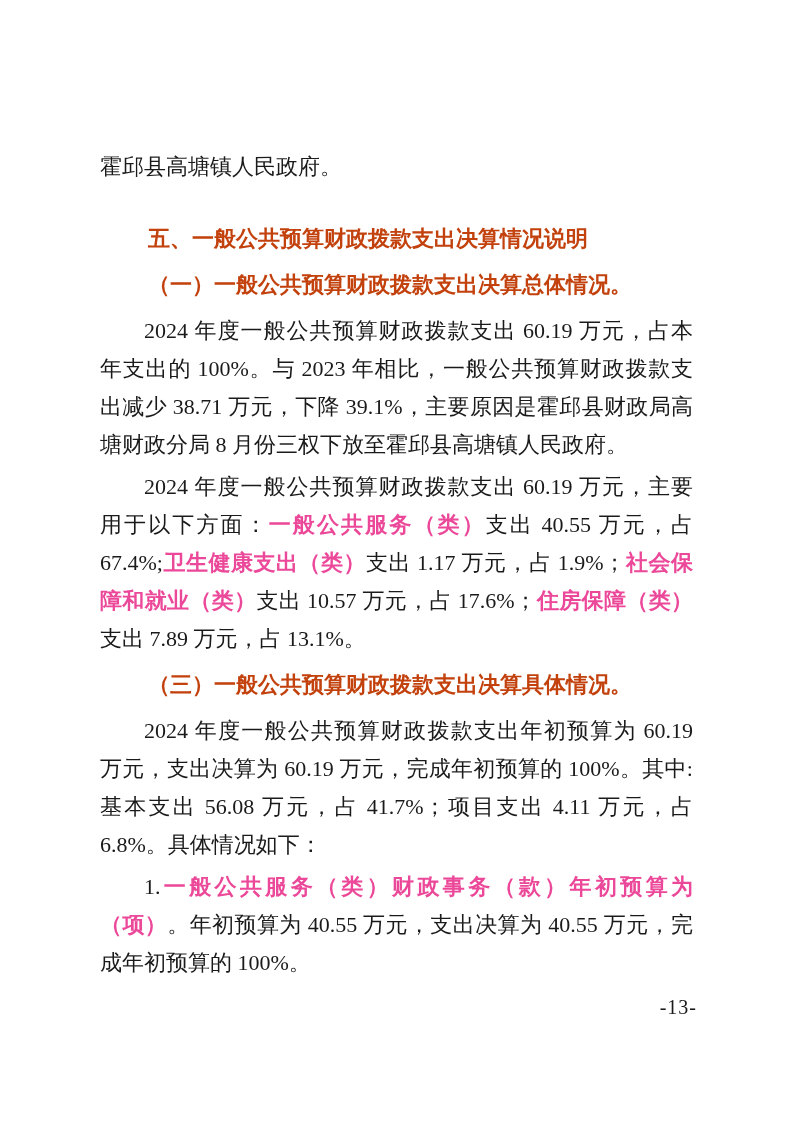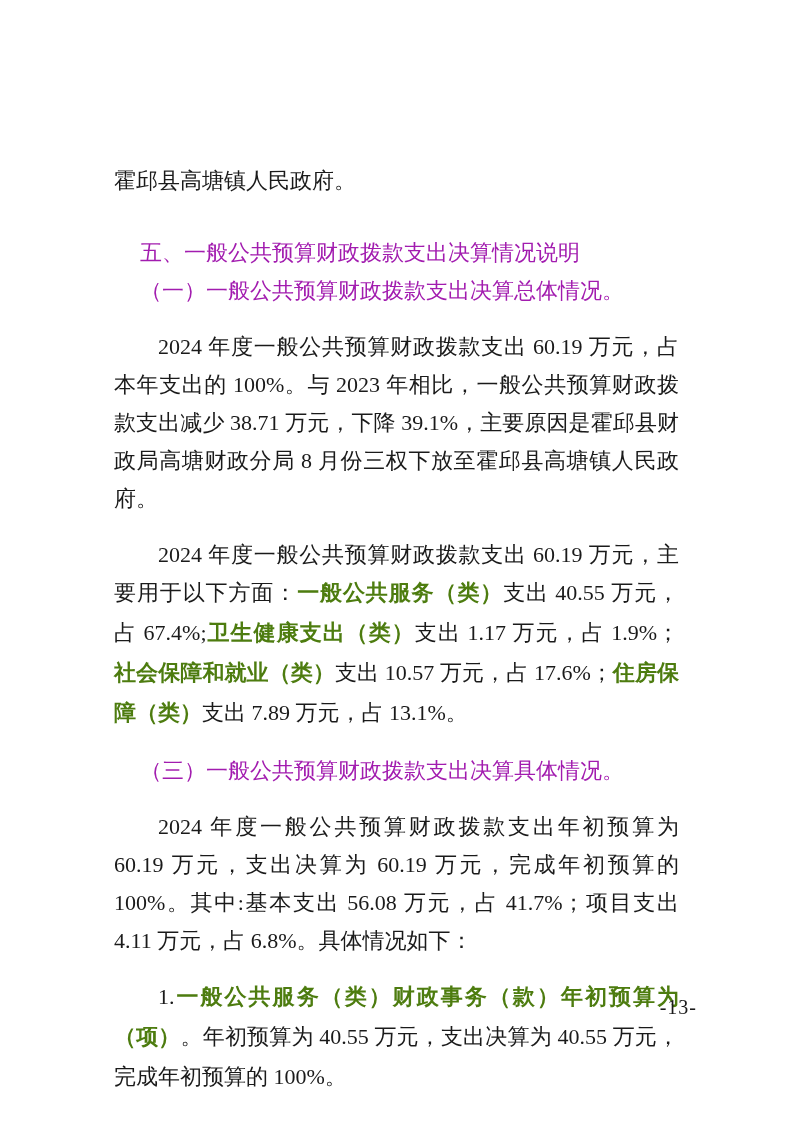--- a/index.html
+++ b/index.html
@@ -21,43 +21,43 @@
     position: absolute;
     left: 96px;
     top: 144px;
     width: 601px;
     font-family: "Liberation Serif", "DejaVu Serif", serif;
     font-size: 22px;
     line-height: 38px;
     text-align: justify;
   }
   .para {
-    margin: 18px;
+    margin: 4px;
     text-indent: 2em;
   }
   .para.no-indent {
     text-indent: 0;
   }
   .heading {
-    margin: 0;
+    margin: 8px;
     font-size: 22px;
     line-height: 38px;
-    font-weight: 400;
+    font-weight: 700;
     text-indent: 2em;
     font-family: "Liberation Sans", "DejaVu Sans", sans-serif;
-    color: #a21caf;
+    color: #c2410c;
   }
   .heading.section {
     margin-top: 34px;
   }
   .run { font-style: normal; }
   .run.bold {
     font-weight: 700;
-    font-family: Liberation Mono, monospace;
-    color: #4d7c0f;
+    font-family: Liberation Serif, serif;
+    color: #ec4899;
   }
   .page-number {
     position: absolute;
     top: 996px;
     right: 96px;
     font-family: "Liberation Serif", "DejaVu Serif", serif;
     font-size: 20px;
     letter-spacing: 1px;
     color: #1a1a1a;
   }

